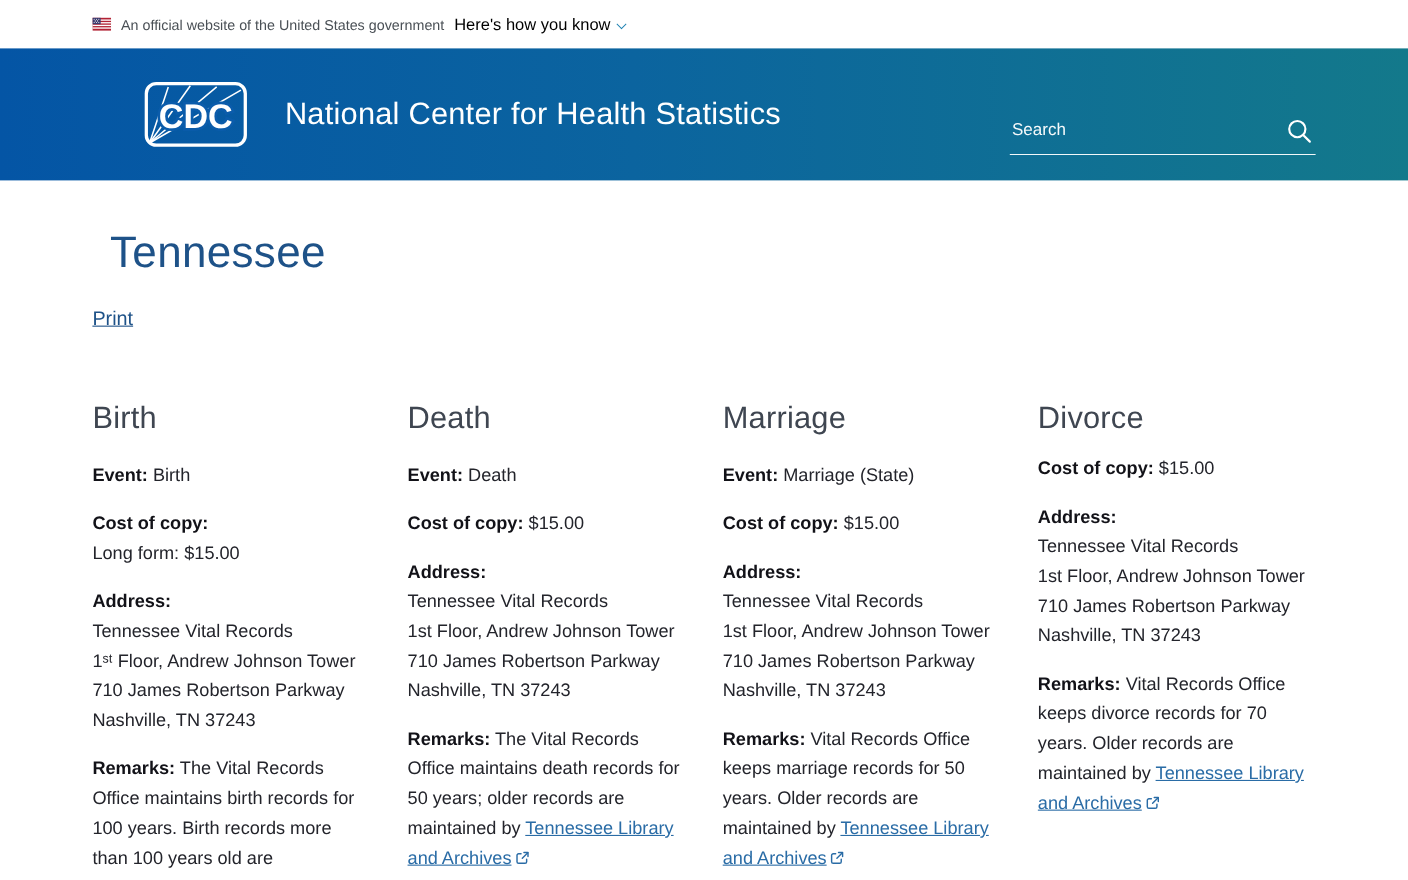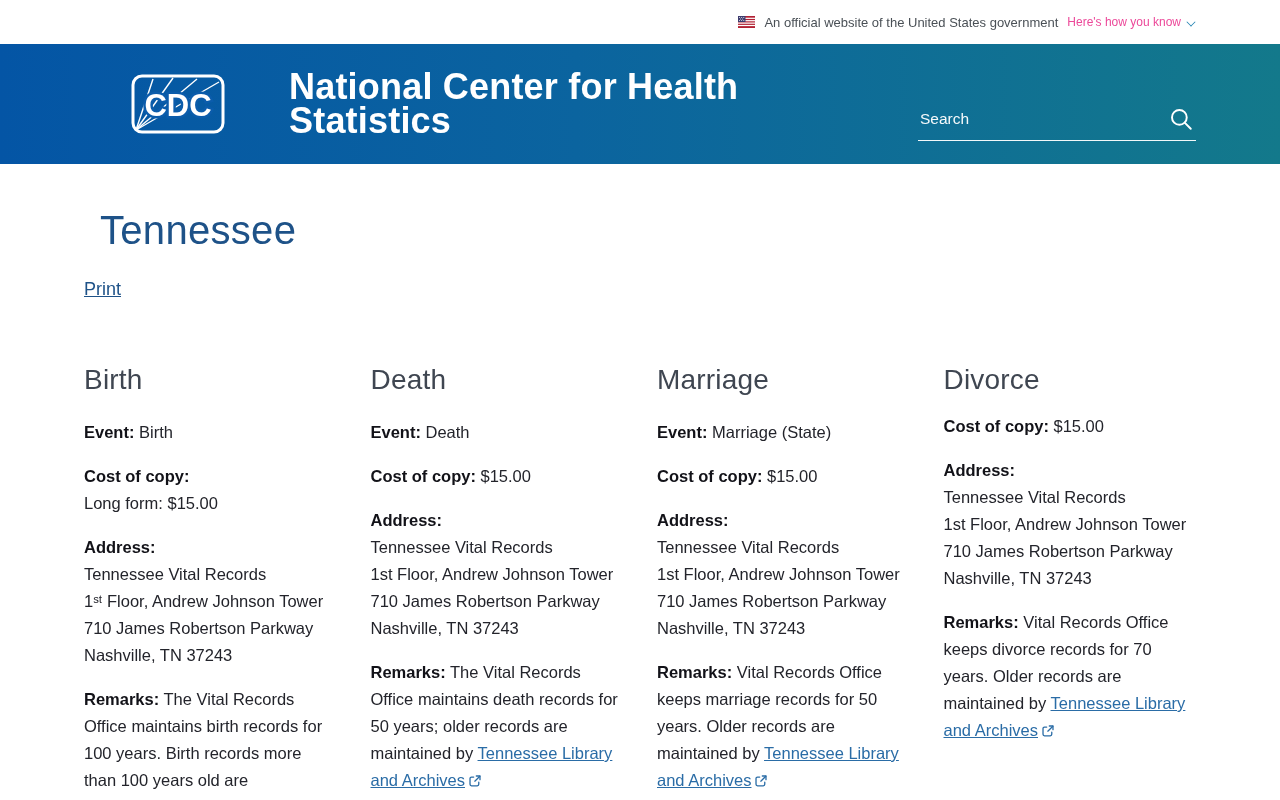--- a/index.html
+++ b/index.html
@@ -6,32 +6,32 @@
   html,body { margin:0; padding:0; }
   body {
     width:1280px; height:800px; overflow:hidden; background:#fff;
     font-family:"Liberation Sans","DejaVu Sans",sans-serif;
     -webkit-font-smoothing:antialiased;
   }
   .inner { width:1112px; margin:0 auto; }
 
   
   .banner { height:44px; display:flex; align-items:center; background:#fff; }
-  .banner .inner { display:flex; justify-content:flex-end; align-items:center; gap:9px; }
+  .banner .inner { display:flex; justify-content:flex-start; align-items:center; gap:9px; }
   .banner-text { font-size:13px; color:#4a5056; }
-  .banner-link { font-size:12px; color:#ec4899; text-decoration:none; display:inline-flex; align-items:center; gap:6px; cursor:pointer; }
+  .banner-link { font-size:15px; color:#000000; text-decoration:none; display:inline-flex; align-items:center; gap:6px; cursor:pointer; }
   .chev { width:9px; height:9px; display:inline-block; position:relative; top:-2px; }
   .chev::before { content:""; position:absolute; left:0; top:2px; width:7px; height:7px;
     border-right:1.6px solid #1b7fb0; border-bottom:1.6px solid #1b7fb0; transform:rotate(45deg) scale(.8); }
 
   
   header { height:120px; background:linear-gradient(90deg,#0455a5 0%,#0b649f 45%,#13798b 100%); }
   header .inner { height:100%; position:relative; display:flex; align-items:center; }
   .logo { margin-left:16px; display:block; line-height:0; cursor:pointer;padding-left:31px; }
-  .site-title { color:#fff; font-size:36px; line-height:34px; font-weight:700; margin-left:64px; width:480px;
+  .site-title { color:#fff; font-size:28px; line-height:34px; font-weight:400; margin-left:34px; width:480px;
     text-decoration:none; letter-spacing:.2px; cursor:pointer; }
   .search { position:absolute; right:0; top:60px; width:278px; height:37px;
     border-bottom:1px solid rgba(255,255,255,.95); display:flex; align-items:center; }
   .search input { background:transparent; border:none; outline:none; color:#fff; font-size:15.5px; flex:1;
     font-family:inherit; padding:0 4px 6px 2px; }
   .search input::placeholder { color:rgba(255,255,255,.96); opacity:1; }
   .search-btn { background:none; border:none; padding:0 2px 6px 0; cursor:pointer; line-height:0; }
 
   
   h1 { font-size:40px; font-weight:400; color:#1e5288; margin:44px 16px 0; letter-spacing:.3px; }

